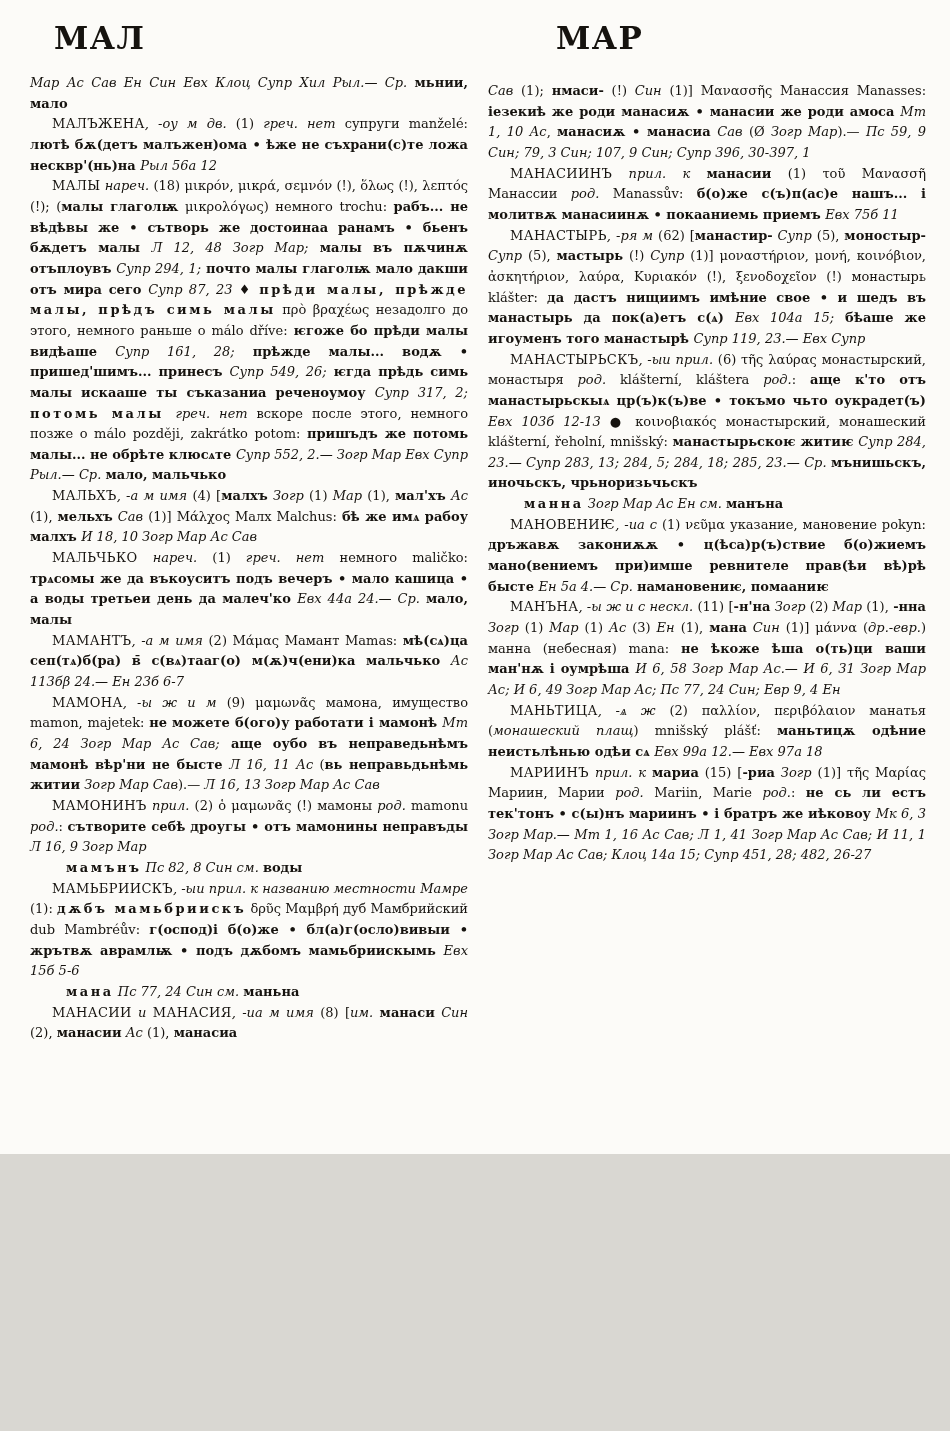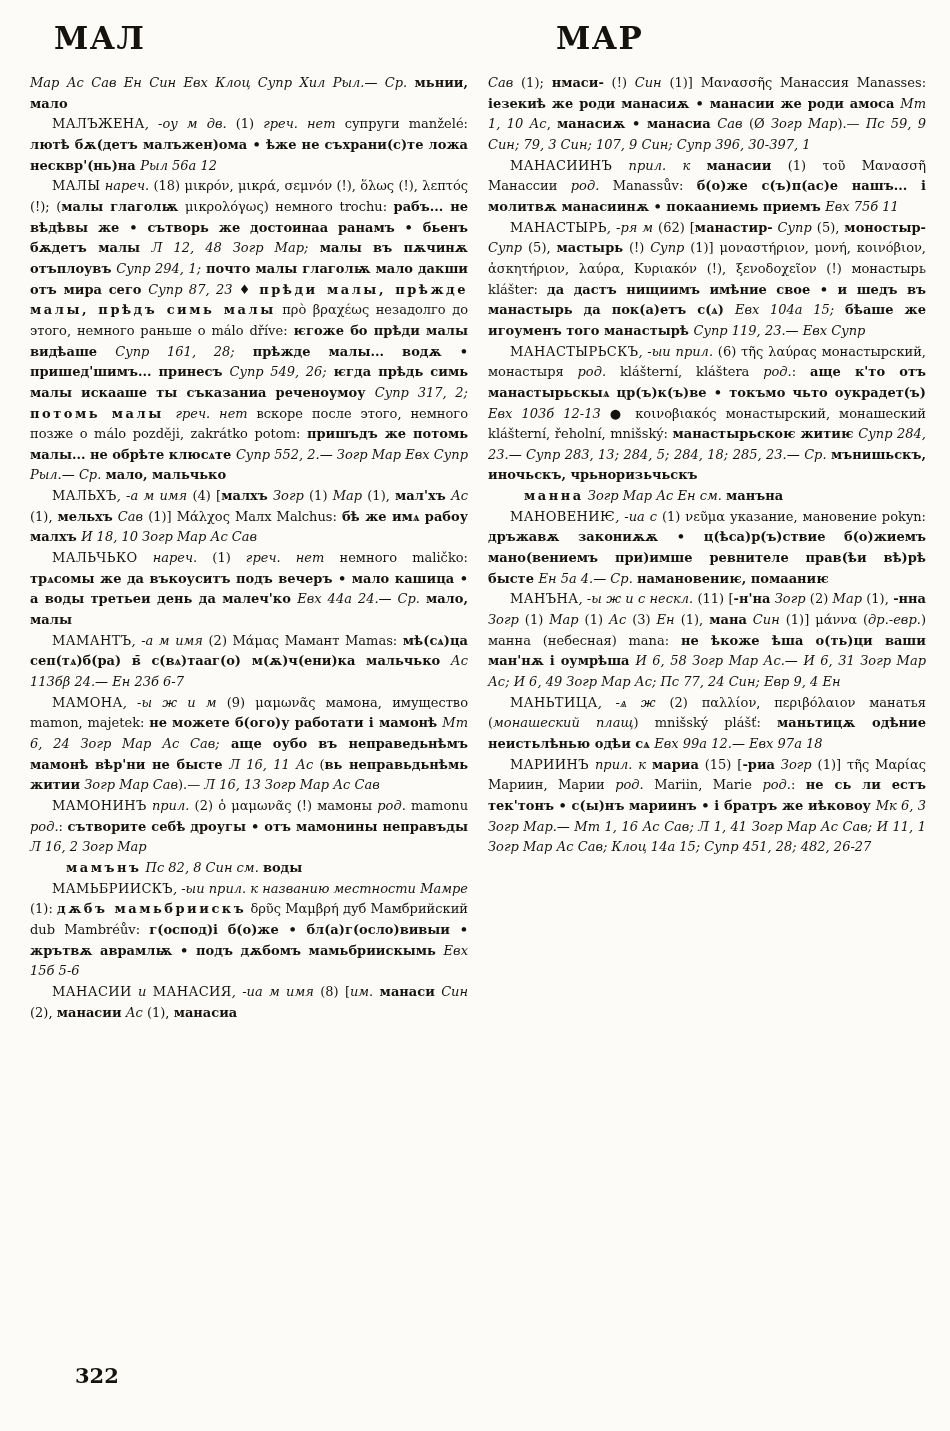--- a/index.html
+++ b/index.html
@@ -1,35 +1,35 @@
 <!DOCTYPE html>
 <html><head>
 <meta charset="utf-8">
 <style>
   html,body { margin:0; padding:0; background:#d9d7d2; }
   .page {
-    position:relative; width:950px; height:1431px;
+    position:relative; width:950px; height:1154px;
     background:#fcfbf8; color:#16130f; overflow:hidden;
     font-family:"DejaVu Serif", serif;
     margin:0 auto;
   }
   .running-head {
     position:absolute; top:20px;
     font-size:31px; font-weight:bold; letter-spacing:1.5px;
     font-family:"DejaVu Serif", serif;
   }
   #head-left  { left:54px; }
   #head-right { left:556px; }
   .column {
     position:absolute; top:73px; width:438px;
     font-size:13px; line-height:20.65px;
     text-align:justify; text-justify:inter-word;
   }
   #col-left  { left:30px; }
-  #col-right { left:488px; }
+  #col-right { left:488px;margin-top:8px; }
   .entry { margin:0; text-indent:22px; }
   .entry.cont { text-indent:0; }
   .entry.xref { text-indent:36px; }
   .s-h  { font-weight:normal; letter-spacing:0.4px; }
   .s-b  { font-weight:bold; }
   .s-bs { font-weight:bold; letter-spacing:2.5px; }
   .s-i  { font-style:italic; }
   .s-r  { font-style:normal; }
   .page-number {
     position:absolute; left:35px; top:1363px;
@@ -43,23 +43,24 @@
   <div class="running-head" id="head-left">МАЛ</div>
   <div class="running-head" id="head-right">МАР</div>
   <div class="column" id="col-left">
       <p class="entry cont"><span class="s-i">Мар Ас Сав Ен Син Евх Клоц Супр Хил Рыл.— Ср. </span><span class="s-b">мьнии, мало</span></p>
       <p class="entry"><span class="s-h">МАЛЪЖЕНА</span><span class="s-i">, -оу м дв.</span><span class="s-r"> (1) </span><span class="s-i">греч. нет</span><span class="s-r"> супруги manželé: </span><span class="s-b">лютѣ бѫ(детъ малъжен)ома • ѣже не съхрани(с)те ложа несквр'(нь)на </span><span class="s-i">Рыл 56а 12</span></p>
       <p class="entry"><span class="s-h">МАЛЫ</span><span class="s-i"> нареч.</span><span class="s-r"> (18) μικρόν, μικρά, σεμνόν (!), ὅλως (!), λεπτός (!); (</span><span class="s-b">малы глаголѭ</span><span class="s-r"> μικρολόγως) немного trochu: </span><span class="s-b">рабъ... не вѣдѣвы же • сътворь же достоинаа ранамъ • бьенъ бѫдетъ малы </span><span class="s-i">Л 12, 48 Зогр Мар;</span><span class="s-b"> малы въ пѫчинѫ отъплоувъ </span><span class="s-i">Супр 294, 1;</span><span class="s-b"> почто малы глаголѭ мало дакши отъ мира сего </span><span class="s-i">Супр 87, 23</span><span class="s-r"> ♦ </span><span class="s-bs">прѣди малы, прѣжде малы, прѣдъ симь малы</span><span class="s-r"> πρὸ βραχέως незадолго до этого, немного раньше о málo dříve: </span><span class="s-b">ѥгоже бо прѣди малы видѣаше </span><span class="s-i">Супр 161, 28;</span><span class="s-b"> прѣжде малы... водѫ • пришед'шимъ... принесъ </span><span class="s-i">Супр 549, 26;</span><span class="s-b"> ѥгда прѣдь симь малы искааше ты съказаниа реченоумоу </span><span class="s-i">Супр 317, 2;</span><span class="s-bs"> потомь малы </span><span class="s-i">греч. нет</span><span class="s-r"> вскоре после этого, немного позже о málo později, zakrátko potom: </span><span class="s-b">пришъдъ же потомь малы... не обрѣте клюсѧте </span><span class="s-i">Супр 552, 2.— Зогр Мар Евх Супр Рыл.— Ср. </span><span class="s-b">мало, мальчько</span></p>
       <p class="entry"><span class="s-h">МАЛЬХЪ</span><span class="s-i">, -а м имя</span><span class="s-r"> (4) [</span><span class="s-b">малхъ</span><span class="s-i"> Зогр</span><span class="s-r"> (1) </span><span class="s-i">Мар</span><span class="s-r"> (1), </span><span class="s-b">мал'хъ</span><span class="s-i"> Ас</span><span class="s-r"> (1), </span><span class="s-b">мельхъ</span><span class="s-i"> Сав</span><span class="s-r"> (1)] Μάλχος Малх Malchus: </span><span class="s-b">бѣ же имѧ рабоу малхъ </span><span class="s-i">И 18, 10 Зогр Мар Ас Сав</span></p>
       <p class="entry"><span class="s-h">МАЛЬЧЬКО</span><span class="s-i"> нареч.</span><span class="s-r"> (1) </span><span class="s-i">греч. нет</span><span class="s-r"> немного maličko: </span><span class="s-b">трѧсомы же да въкоуситъ подъ вечеръ • мало кашица • а воды третьеи день да малеч'ко </span><span class="s-i">Евх 44а 24.— Ср. </span><span class="s-b">мало, малы</span></p>
       <p class="entry"><span class="s-h">МАМАНТЪ</span><span class="s-i">, -а м имя</span><span class="s-r"> (2) Μάμας Мамант Mamas: </span><span class="s-b">мѣ(сѧ)ца сеп(тѧ)б(ра) в̄ с(вѧ)тааг(о) м(ѫ)ч(ени)ка мальчько </span><span class="s-i">Ас 113бβ 24.— Ен 23б 6-7</span></p>
       <p class="entry"><span class="s-h">МАМОНА</span><span class="s-i">, -ы ж и м</span><span class="s-r"> (9) μαμωνᾶς мамона, имущество mamon, majetek: </span><span class="s-b">не можете б(ого)у работати і мамонѣ </span><span class="s-i">Мт 6, 24 Зогр Мар Ас Сав;</span><span class="s-b"> аще оубо въ неправедьнѣмъ мамонѣ вѣр'ни не бысте </span><span class="s-i">Л 16, 11 Ас</span><span class="s-r"> (</span><span class="s-b">вь неправьдьнѣмь житии</span><span class="s-i"> Зогр Мар Сав</span><span class="s-r">).— </span><span class="s-i">Л 16, 13 Зогр Мар Ас Сав</span></p>
-      <p class="entry"><span class="s-h">МАМОНИНЪ</span><span class="s-i"> прил.</span><span class="s-r"> (2) ὁ μαμωνᾶς (!) мамоны </span><span class="s-i">род.</span><span class="s-r"> mamonu </span><span class="s-i">род.</span><span class="s-r">: </span><span class="s-b">сътворите себѣ дроугы • отъ мамонины неправъды </span><span class="s-i">Л 16, 2 Зогр Мар</span></p>
+      <p class="entry"><span class="s-h">МАМОНИНЪ</span><span class="s-i"> прил.</span><span class="s-r"> (2) ὁ μαμωνᾶς (!) мамоны </span><span class="s-i">род.</span><span class="s-r"> mamonu </span><span class="s-i">род.</span><span class="s-r">: </span><span class="s-b">сътворите себѣ дроугы • отъ мамонины неправъды </span><span class="s-i">Л 16, 9 Зогр Мар</span></p>
       <p class="entry xref"><span class="s-bs">мамънъ</span><span class="s-i"> Пс 82, 8 Син см. </span><span class="s-b">воды</span></p>
       <p class="entry"><span class="s-h">МАМЬБРИИСКЪ</span><span class="s-i">, -ыи прил. к названию местности Мамре</span><span class="s-r"> (1): </span><span class="s-bs">дѫбъ мамьбриискъ</span><span class="s-r"> δρῦς Μαμβρή дуб Мамбрийский dub Mambréův: </span><span class="s-b">г(оспод)і б(о)же • бл(а)г(осло)вивыи • жрътвѫ аврамлѭ • подъ дѫбомъ мамьбриискымь </span><span class="s-i">Евх 15б 5-6</span></p>
+      <p class="entry xref"><span class="s-bs">мана</span><span class="s-i"> Пс 77, 24 Син см. </span><span class="s-b">маньна</span></p>
       <p class="entry"><span class="s-h">МАНАСИИ</span><span class="s-i"> и </span><span class="s-h">МАНАСИЯ</span><span class="s-i">, -иа м имя</span><span class="s-r"> (8) [</span><span class="s-i">им.</span><span class="s-r"> </span><span class="s-b">манаси</span><span class="s-i"> Син</span><span class="s-r"> (2), </span><span class="s-b">манасии</span><span class="s-i"> Ас</span><span class="s-r"> (1), </span><span class="s-b">манасиа</span></p>
     </div>
   <div class="column" id="col-right">
       <p class="entry cont"><span class="s-i">Сав</span><span class="s-r"> (1); </span><span class="s-b">нмаси-</span><span class="s-r"> (!) </span><span class="s-i">Син</span><span class="s-r"> (1)] Μανασσῆς Манассия Manasses: </span><span class="s-b">іезекиѣ же роди манасиѫ • манасии же роди амоса </span><span class="s-i">Мт 1, 10 Ас</span><span class="s-r">, </span><span class="s-b">манасиѫ • манасиа </span><span class="s-i">Сав</span><span class="s-r"> (Ø </span><span class="s-i">Зогр Мар</span><span class="s-r">).— </span><span class="s-i">Пс 59, 9 Син; 79, 3 Син; 107, 9 Син; Супр 396, 30-397, 1</span></p>
       <p class="entry"><span class="s-h">МАНАСИИНЪ</span><span class="s-i"> прил. к </span><span class="s-b">манасии</span><span class="s-r"> (1) τοῦ Μανασσῆ Манассии </span><span class="s-i">род.</span><span class="s-r"> Manassův: </span><span class="s-b">б(о)же с(ъ)п(ас)е нашъ... і молитвѫ манасиинѫ • покааниемь приемъ </span><span class="s-i">Евх 75б 11</span></p>
       <p class="entry"><span class="s-h">МАНАСТЫРЬ</span><span class="s-i">, -ря м</span><span class="s-r"> (62) [</span><span class="s-b">манастир-</span><span class="s-i"> Супр</span><span class="s-r"> (5), </span><span class="s-b">моностыр-</span><span class="s-i"> Супр</span><span class="s-r"> (5), </span><span class="s-b">мастырь</span><span class="s-r"> (!) </span><span class="s-i">Супр</span><span class="s-r"> (1)] μοναστήριον, μονή, κοινόβιον, ἀσκητήριον, λαύρα, Κυριακόν (!), ξενοδοχεῖον (!) монастырь klášter: </span><span class="s-b">да дастъ нищиимъ имѣние свое • и шедъ въ манастырь да пок(а)етъ с(ѧ) </span><span class="s-i">Евх 104а 15;</span><span class="s-b"> бѣаше же игоуменъ того манастырѣ </span><span class="s-i">Супр 119, 23.— Евх Супр</span></p>
       <p class="entry"><span class="s-h">МАНАСТЫРЬСКЪ</span><span class="s-i">, -ыи прил.</span><span class="s-r"> (6) τῆς λαύρας монастырский, монастыря </span><span class="s-i">род.</span><span class="s-r"> klášterní, kláštera </span><span class="s-i">род.</span><span class="s-r">: </span><span class="s-b">аще к'то отъ манастырьскыѧ цр(ъ)к(ъ)ве • токъмо чьто оукрадет(ъ) </span><span class="s-i">Евх 103б 12-13</span><span class="s-r"> ● κοινοβιακός монастырский, монашеский klášterní, řeholní, mnišský: </span><span class="s-b">манастырьскоѥ житиѥ </span><span class="s-i">Супр 284, 23.— Супр 283, 13; 284, 5; 284, 18; 285, 23.— Ср. </span><span class="s-b">мънишьскъ, иночьскъ, чрьноризьчьскъ</span></p>
       <p class="entry xref"><span class="s-bs">манна</span><span class="s-i"> Зогр Мар Ас Ен см. </span><span class="s-b">манъна</span></p>
       <p class="entry"><span class="s-h">МАНОВЕНИѤ</span><span class="s-i">, -иа с</span><span class="s-r"> (1) νεῦμα указание, мановение pokyn: </span><span class="s-b">дръжавѫ закониѫѫ • ц(ѣса)р(ъ)ствие б(о)жиемъ мано(вениемъ при)имше ревнителе прав(ѣи вѣ)рѣ бысте </span><span class="s-i">Ен 5а 4.— Ср. </span><span class="s-b">намановениѥ, помааниѥ</span></p>
       <p class="entry"><span class="s-h">МАНЪНА</span><span class="s-i">, -ы ж и с нескл.</span><span class="s-r"> (11) [</span><span class="s-b">-н'на</span><span class="s-i"> Зогр</span><span class="s-r"> (2) </span><span class="s-i">Мар</span><span class="s-r"> (1), </span><span class="s-b">-нна</span><span class="s-i"> Зогр</span><span class="s-r"> (1) </span><span class="s-i">Мар</span><span class="s-r"> (1) </span><span class="s-i">Ас</span><span class="s-r"> (3) </span><span class="s-i">Ен</span><span class="s-r"> (1), </span><span class="s-b">мана</span><span class="s-i"> Син</span><span class="s-r"> (1)] μάννα (</span><span class="s-i">др.-евр.</span><span class="s-r">) манна (небесная) mana: </span><span class="s-b">не ѣкоже ѣша о(ть)ци ваши ман'нѫ і оумрѣша </span><span class="s-i">И 6, 58 Зогр Мар Ас.— И 6, 31 Зогр Мар Ас; И 6, 49 Зогр Мар Ас; Пс 77, 24 Син; Евр 9, 4 Ен</span></p>

